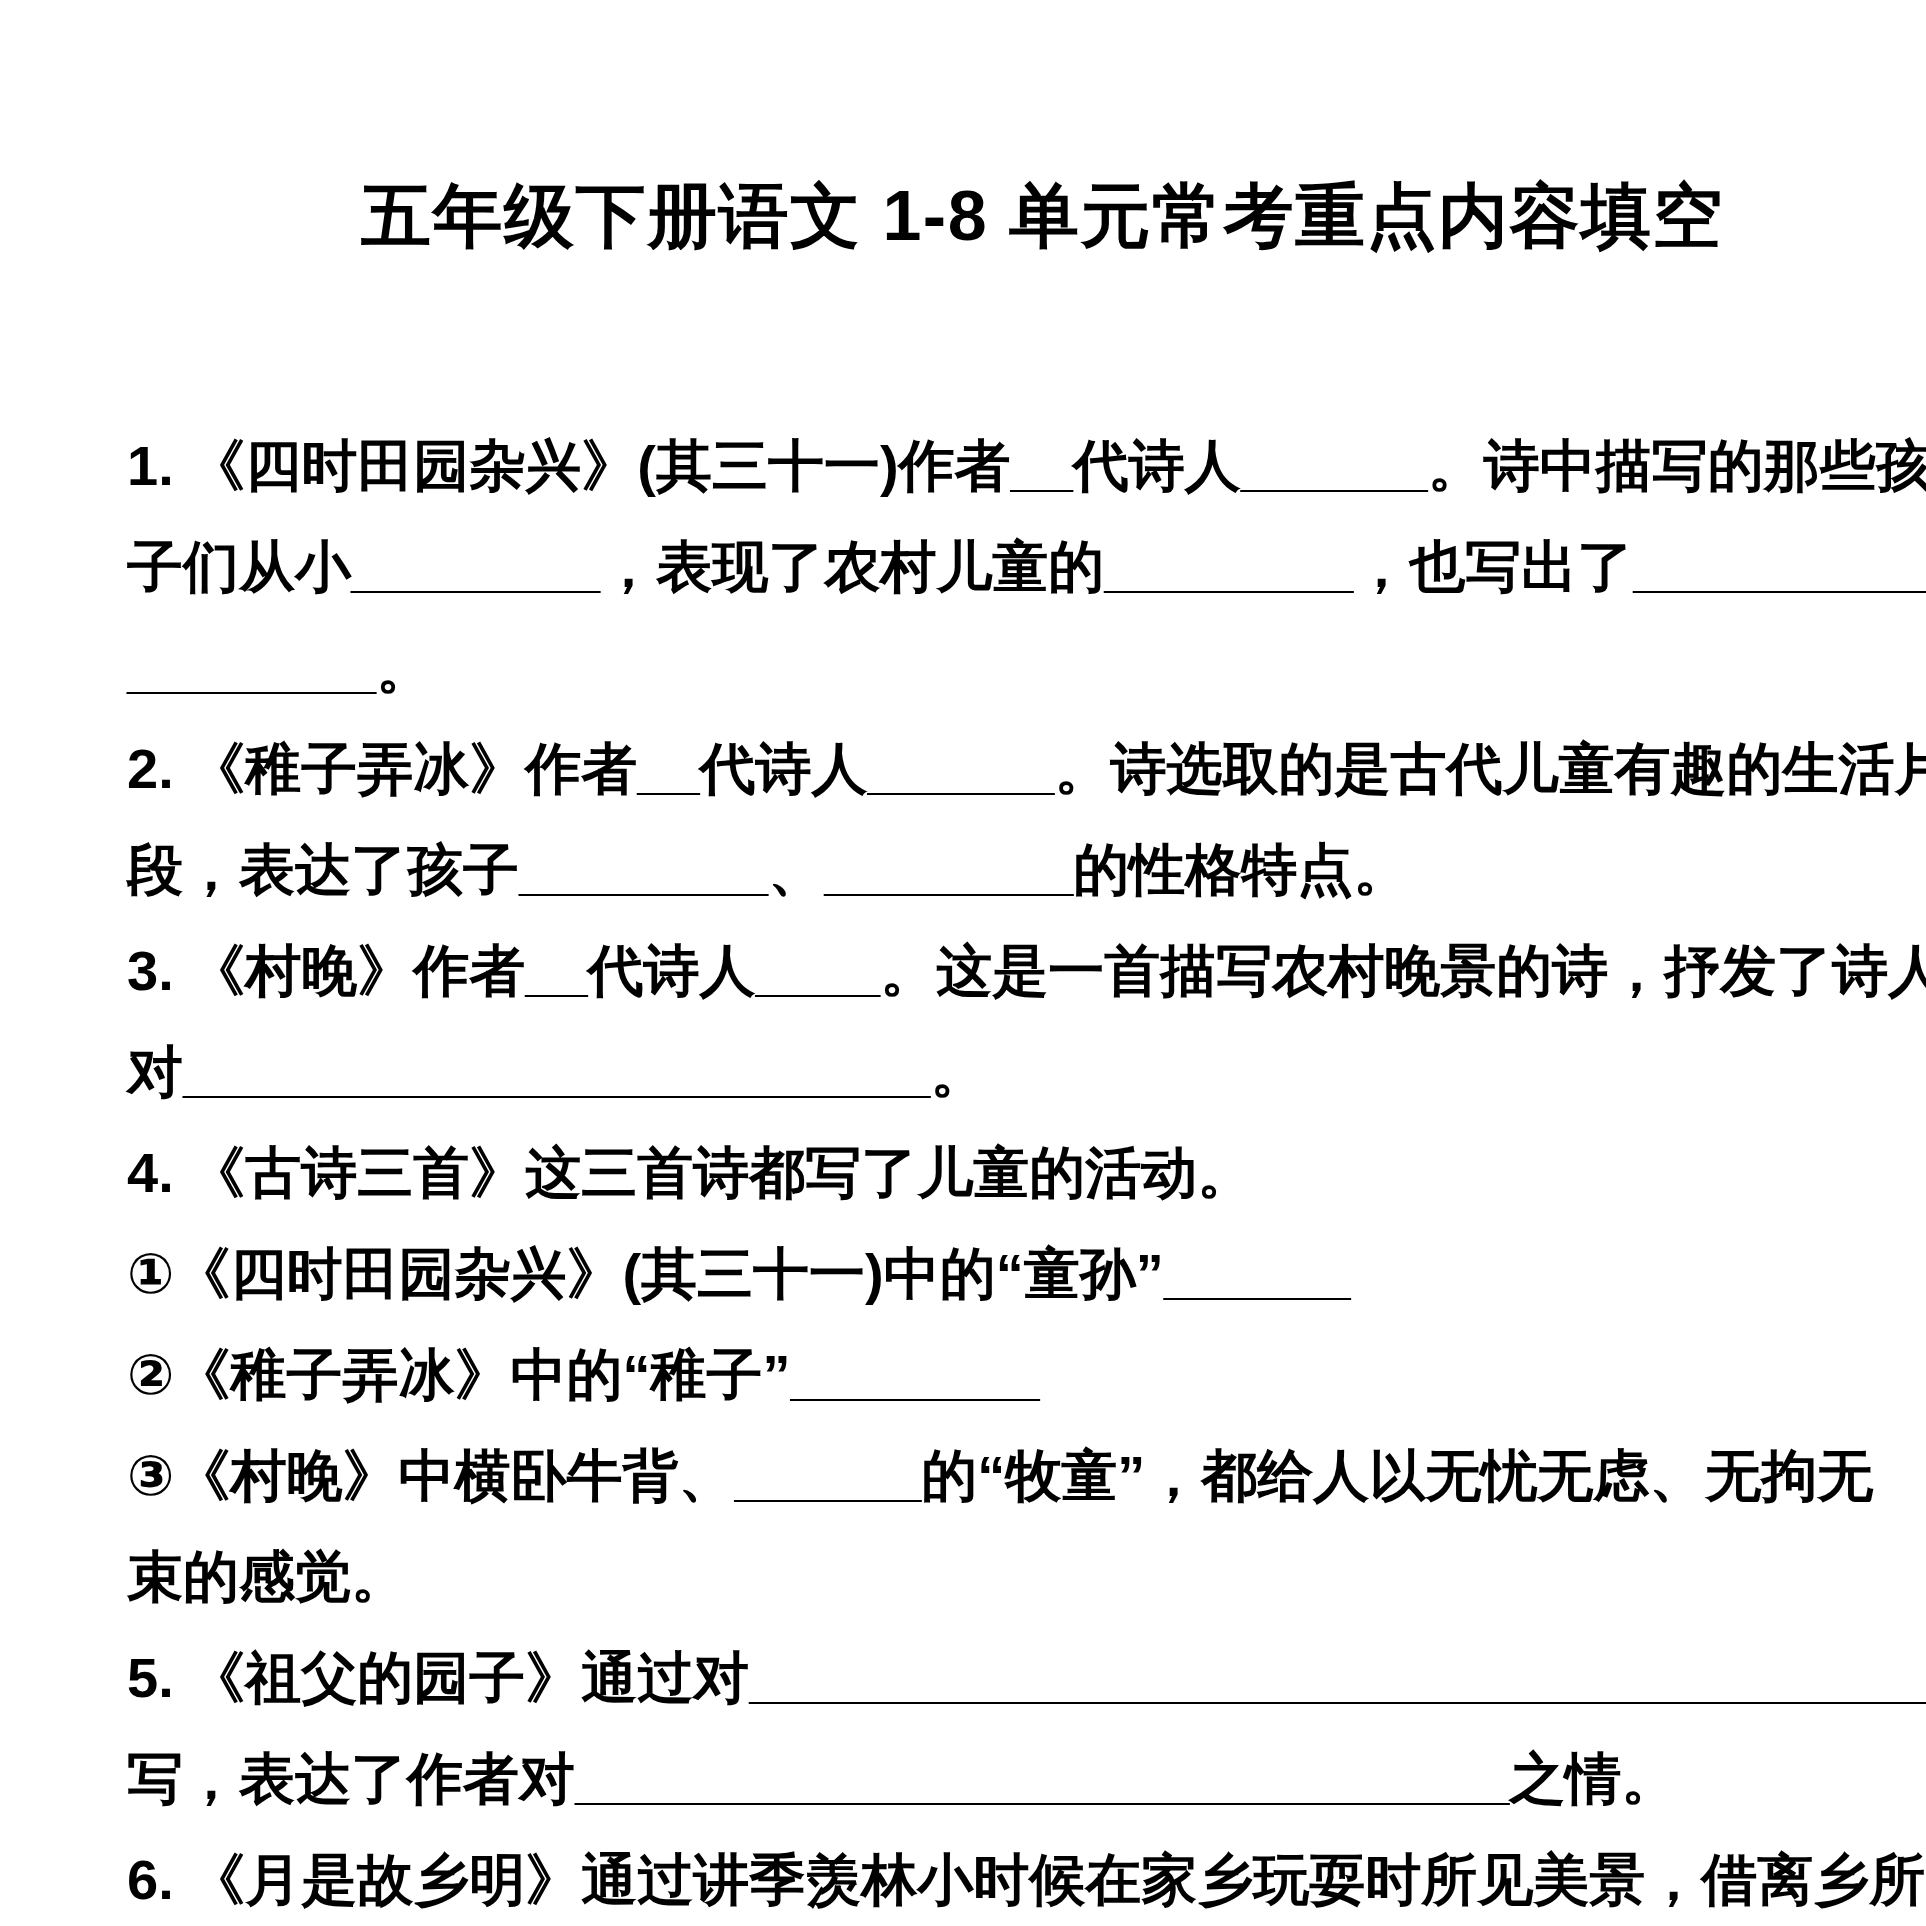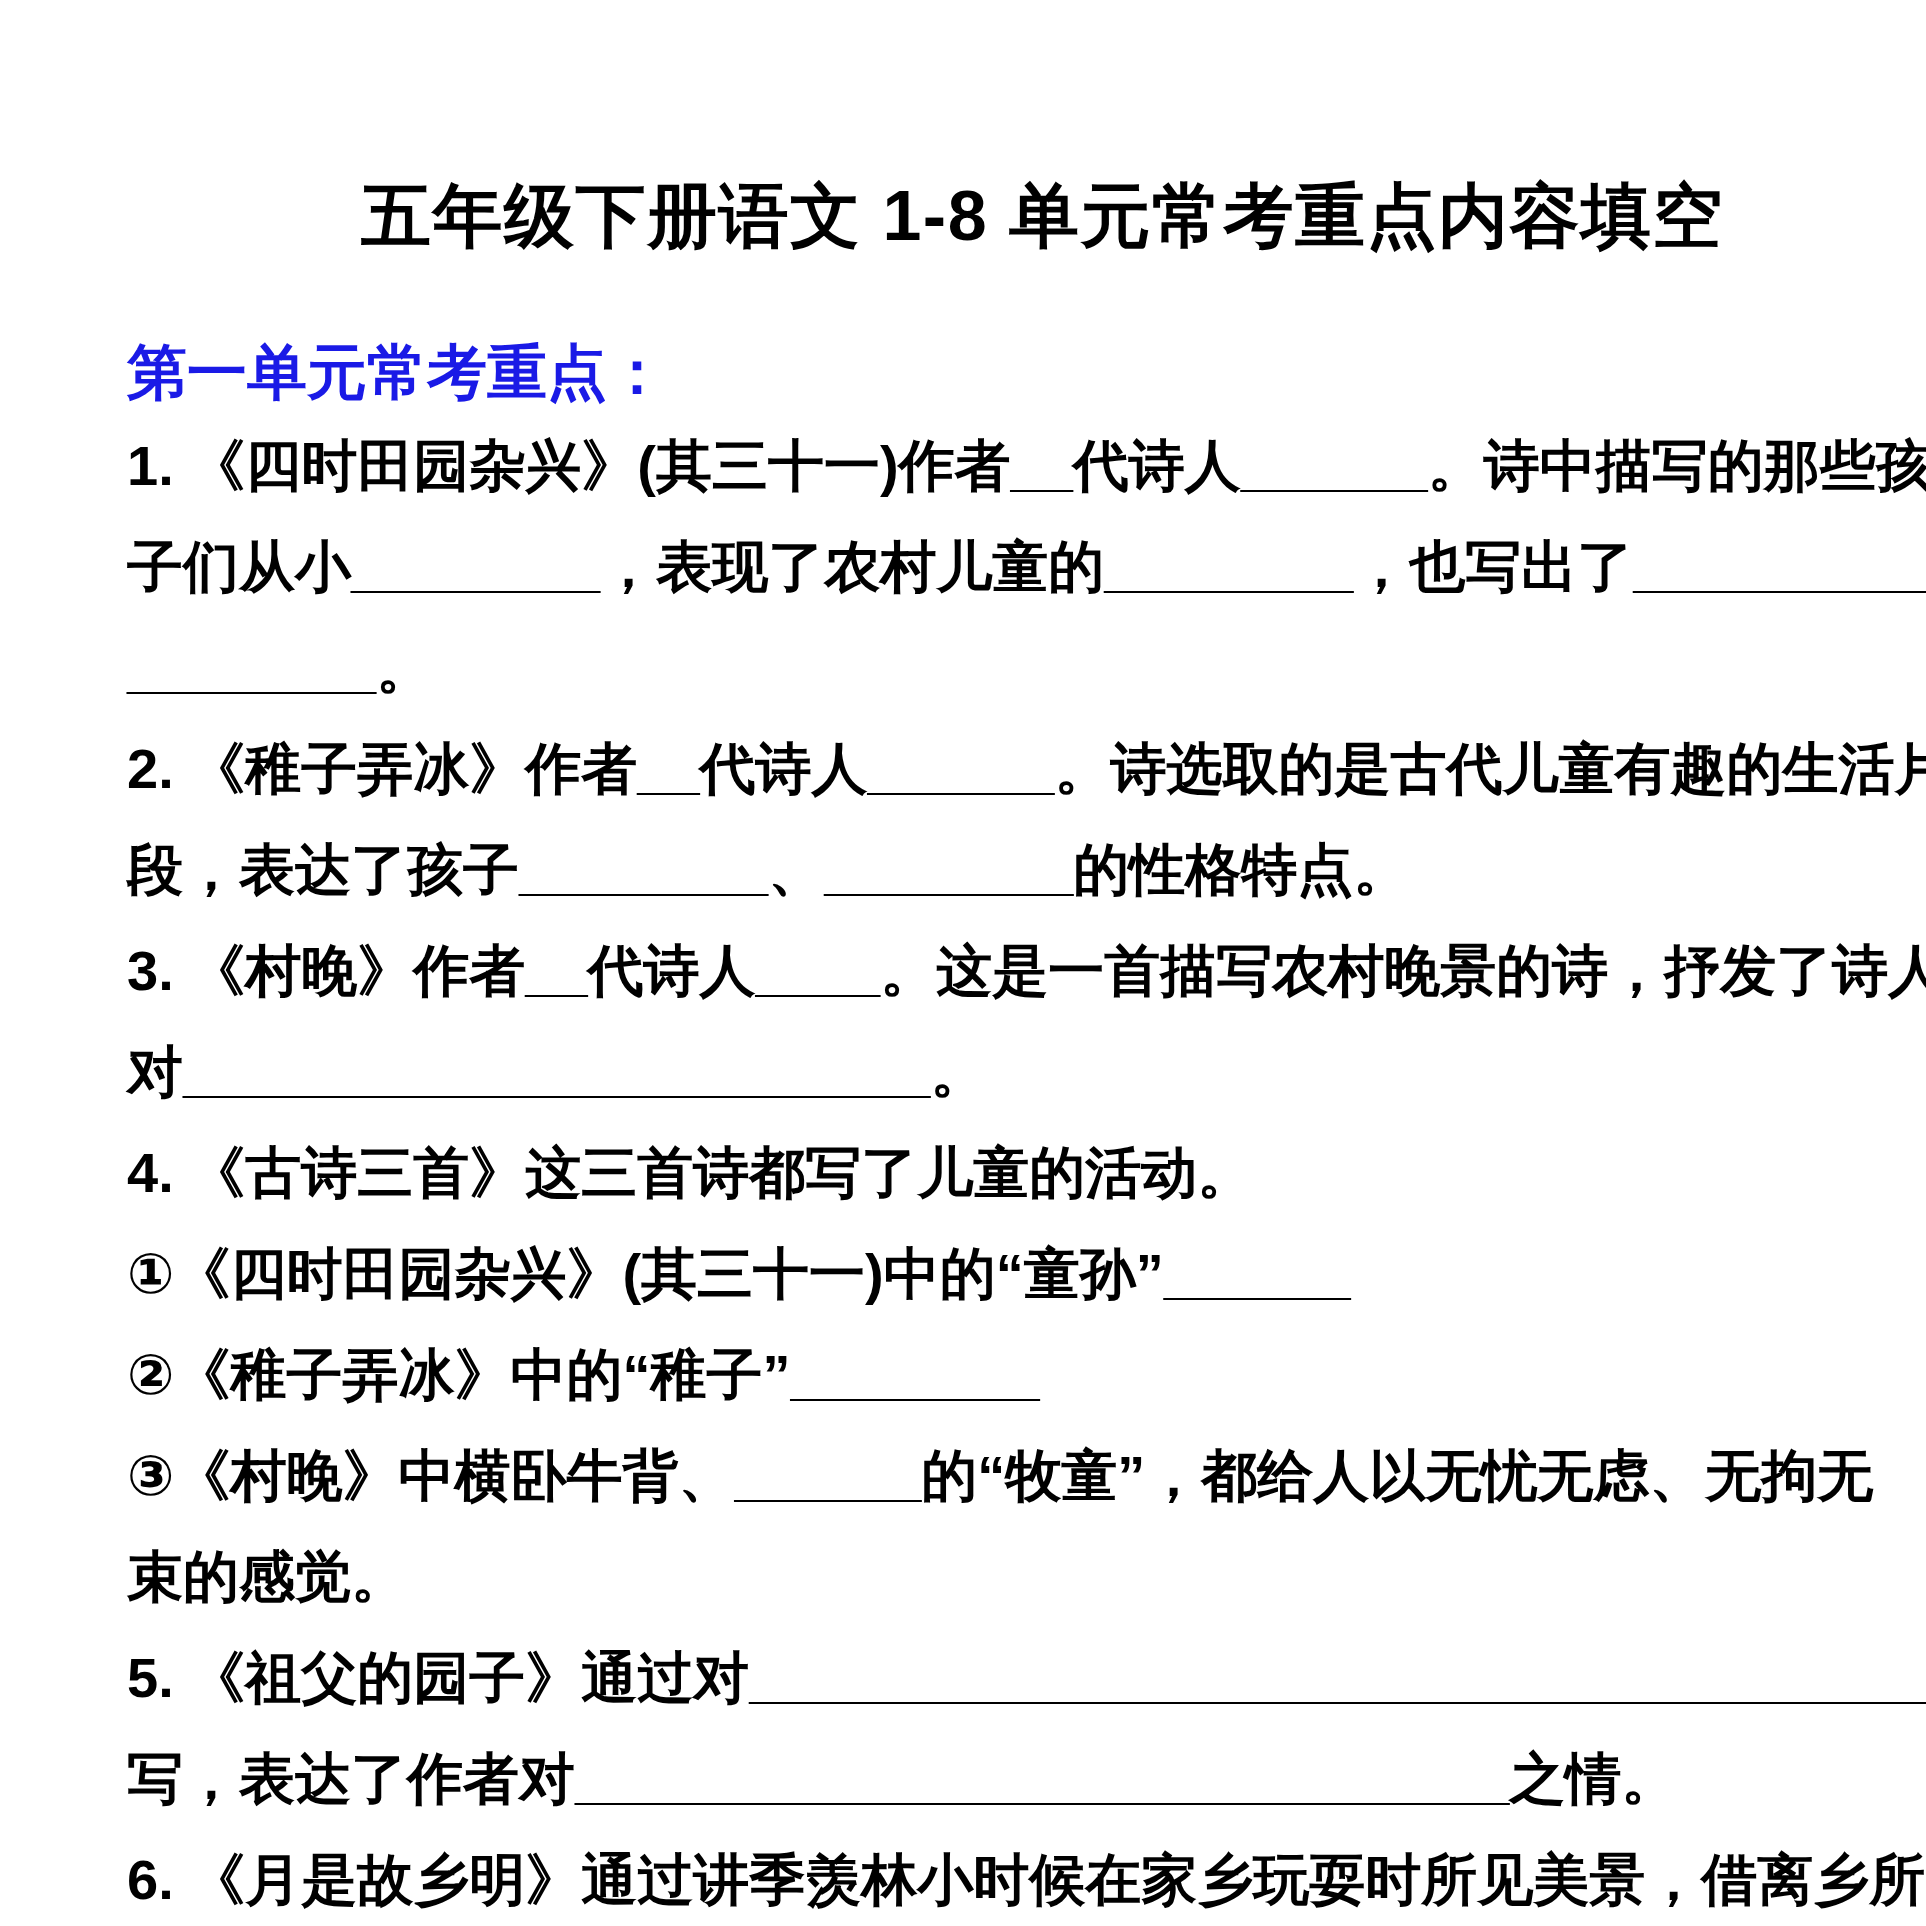--- a/index.html
+++ b/index.html
@@ -60,21 +60,20 @@
     color: #000000;
   }
 </style>
 </head>
 <body>
 
 <div class="page">
 
   <h1 class="title">五年级下册语文 1-8 单元常考重点内容填空</h1>
 
-  <h2 class="section-heading">第一单元常考重点：</h2>
 
   <div class="body-text">
     <div class="line">1. 《四时田园杂兴》(其三十一)作者__代诗人______。诗中描写的那些孩</div>
     <div class="line">子们从小________，表现了农村儿童的________，也写出了____________</div>
     <div class="line">________。</div>
     <div class="line">2. 《稚子弄冰》作者__代诗人______。诗选取的是古代儿童有趣的生活片</div>
     <div class="line">段，表达了孩子________、________的性格特点。</div>
     <div class="line">3. 《村晚》作者__代诗人____。这是一首描写农村晚景的诗，抒发了诗人</div>
     <div class="line">对________________________。</div>
     <div class="line">4. 《古诗三首》这三首诗都写了儿童的活动。</div>

